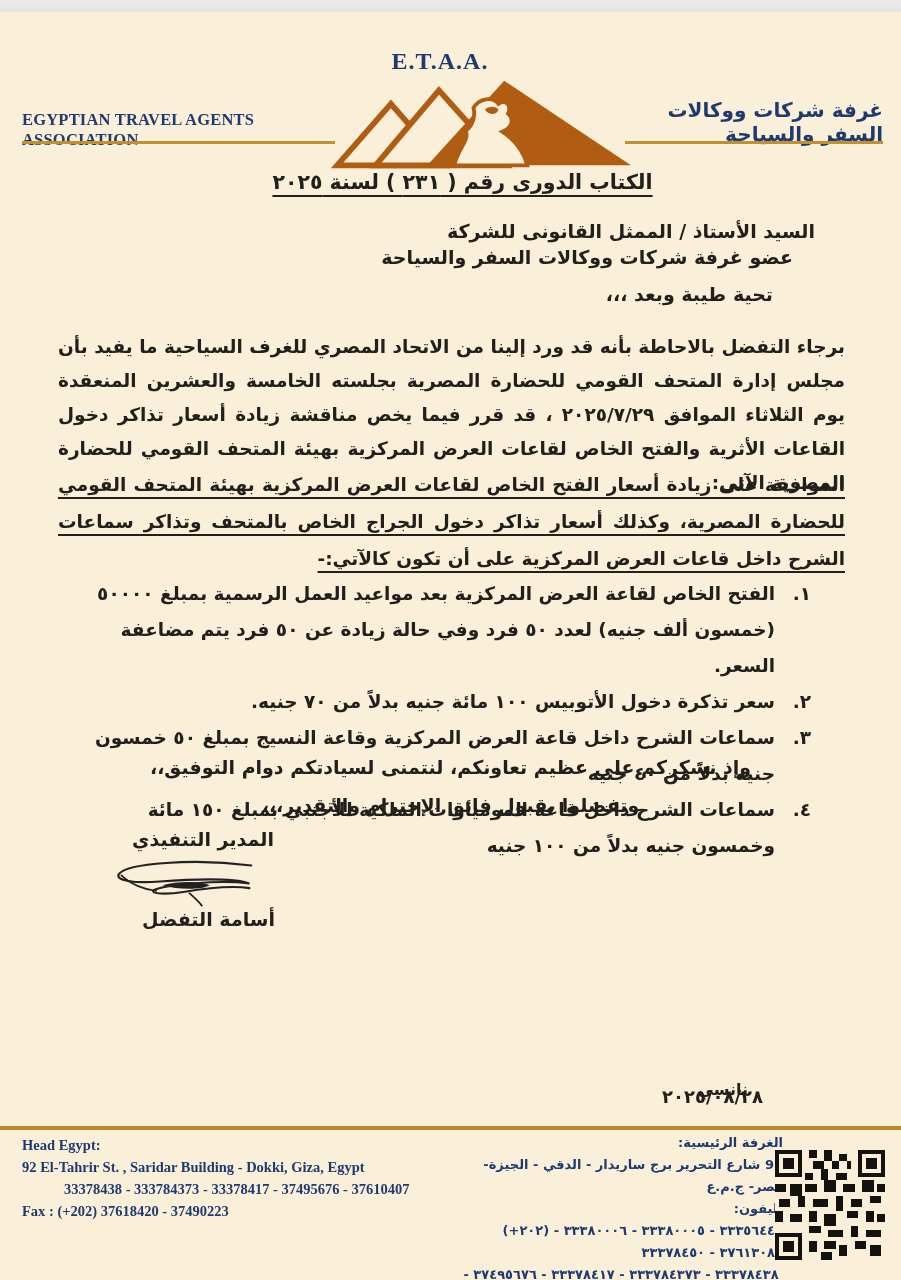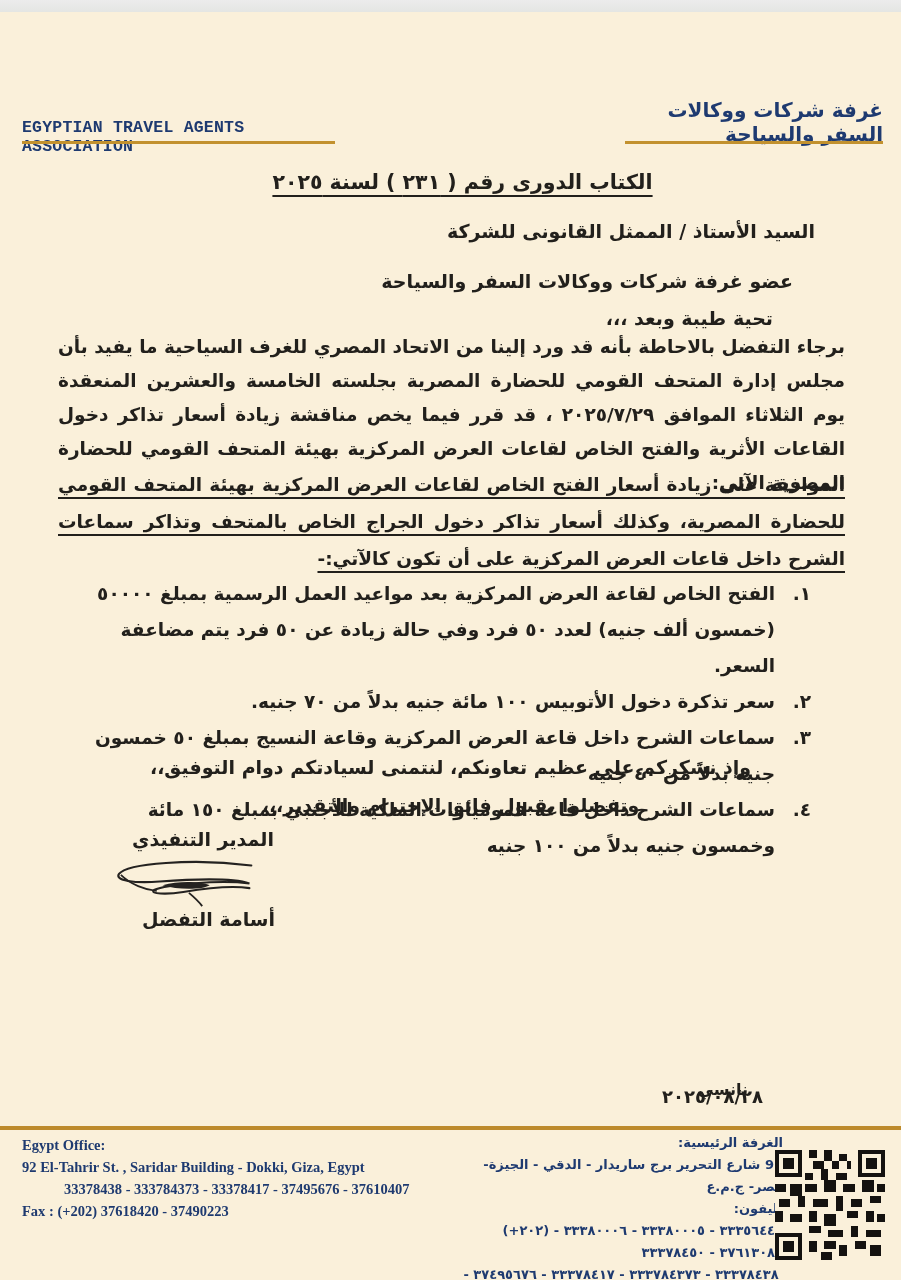--- a/index.html
+++ b/index.html
@@ -6,38 +6,38 @@
   body { background:#888; font-family:"DejaVu Sans", sans-serif; }
   .page{
     position:relative; width:901px; height:1280px; margin:0 auto;
     background:#faf0da; overflow:hidden; color:#22201c;
   }
   .top-strip{ position:absolute; top:0; left:0; width:100%; height:12px;
     background:linear-gradient(#ececec,#e4e6e3); }
 
   
   .org-en{ position:absolute; left:22px; top:110px; width:316px;
-    font-family:Liberation Mono, monospace; font-weight:bold; font-size:16.5px;
-    color:#1e3a70; letter-spacing:.2px; text-align:left;margin-top:8px; }
+    font-family:Liberation Serif, serif; font-weight:bold; font-size:16.5px;
+    color:#1e3a70; letter-spacing:.2px; text-align:left; }
   .rule-left{ position:absolute; left:22px; top:141px; width:313px; height:3px; background:#c2912e; }
   .logo-block{ position:absolute; left:320px; top:48px; width:330px; text-align:center; }
   .acronym{ font-family:"Liberation Serif", serif; font-weight:bold; font-size:24px;
     color:#1e3a70; letter-spacing:1px; margin-right:90px; }
   .logo-svg{ width:310px; height:96px; display:block; margin:2px auto 0; }
   .org-ar{ position:absolute; right:18px; top:98px; width:262px; direction:rtl;
     font-weight:bold; font-size:20px; color:#1e3a70; text-align:right; }
   .rule-right{ position:absolute; right:18px; top:141px; width:258px; height:3px; background:#c2912e; }
 
   
   .letter-title{ position:absolute; top:170px; left:0; width:100%; text-align:center;
     direction:rtl; font-weight:bold; font-size:20.5px;
     text-decoration:underline; text-underline-offset:6px; text-decoration-thickness:2px;padding-left:24px; }
   .recipient{ position:absolute; top:220px; right:86px; direction:rtl; text-align:right;
     font-weight:bold; font-size:19px; }
-  .recipient .r2{ margin-top:28px; margin-right:22px; }
+  .recipient .r2{ margin-top:4px; margin-right:22px; }
   .recipient .greet{ margin-top:15px; margin-right:42px; }
 
   .body-par{ position:absolute; top:330px; right:56px; left:58px; direction:rtl;
     text-align:justify; font-weight:bold; font-size:18.5px; line-height:34px; }
   .decision-par{ position:absolute; top:466px; right:56px; left:58px; direction:rtl;
     text-align:justify; font-weight:bold; font-size:18.5px; line-height:37px;
     text-decoration:underline; text-underline-offset:6px; text-decoration-thickness:1.5px; }
 
   .items{ position:absolute; top:576px; right:90px; left:88px; direction:rtl; }
   .item{ display:flex; gap:12px; font-weight:bold; font-size:18.5px; line-height:36px; }
@@ -76,20 +76,30 @@
 </style>
 </head>
 <body>
 
 <div class="page">
   <div class="top-strip"></div>
 
   <div class="org-en">EGYPTIAN TRAVEL AGENTS ASSOCIATION</div>
   <div class="rule-left"></div>
 
+  <div class="logo-block">
+    <div class="acronym">E.T.A.A.</div>
+    <svg class="logo-svg" viewBox="0 0 320 100">
+      <path d="M6 92 L62 28 L118 92 Z" fill="#faf0da" stroke="#b05c12" stroke-width="6"></path>
+      <path d="M46 92 L112 14 L182 92 Z" fill="#faf0da" stroke="#b05c12" stroke-width="6"></path>
+      <path d="M100 92 L180 4 L312 92 Z" fill="#b05c12"></path>
+      <path d="M128 92 C132 74 144 66 140 56 C148 50 150 40 148 32 C154 22 168 20 174 28 C181 23 188 29 184 38 C191 44 188 53 178 57 C192 66 200 78 204 92 Z" fill="#faf0da" stroke="#b05c12" stroke-width="4"></path>
+      <path d="M160 34 C164 30 171 30 174 34 C172 40 164 40 160 34 Z" fill="#b05c12"></path>
+    </svg>
+  </div>
 
   <div class="org-ar">غرفة شركات ووكالات السفر والسياحة</div>
   <div class="rule-right"></div>
 
   <div class="letter-title">الكتاب الدورى رقم ( ٢٣١ ) لسنة ٢٠٢٥</div>
 
   <div class="recipient">
     <div class="r1">السيد الأستاذ / الممثل القانونى للشركة</div>
     <div class="r2">عضو غرفة شركات ووكالات السفر والسياحة</div>
     <div class="greet">تحية طيبة وبعد ،،،</div>
@@ -129,21 +139,21 @@
   </svg>
 
   <div class="signer-name">أسامة التفضل</div>
 
   <div class="clerk">نانسي</div>
   <div class="letter-date">٢٠٢٥/٠٨/٢٨</div>
 
   <div class="footer-rule"></div>
 
   <div class="footer-en">
-    <div>Egypt Office:</div>
+    <div>Head Egypt:</div>
     <div>92 El-Tahrir St. , Saridar Building - Dokki, Giza, Egypt</div>
     <div class="tel2">33378438 - 333784373 - 33378417 - 37495676 - 37610407</div>
     <div>Fax : (+202) 37618420 - 37490223</div>
   </div>
 
   <div class="footer-ar">
     <div>الغرفة الرئيسية:</div>
     <div>92 شارع التحرير برج ساريدار - الدقي - الجيزة- مصر- ج.م.ع</div>
     <div>
       <span>تليفون:</span>

